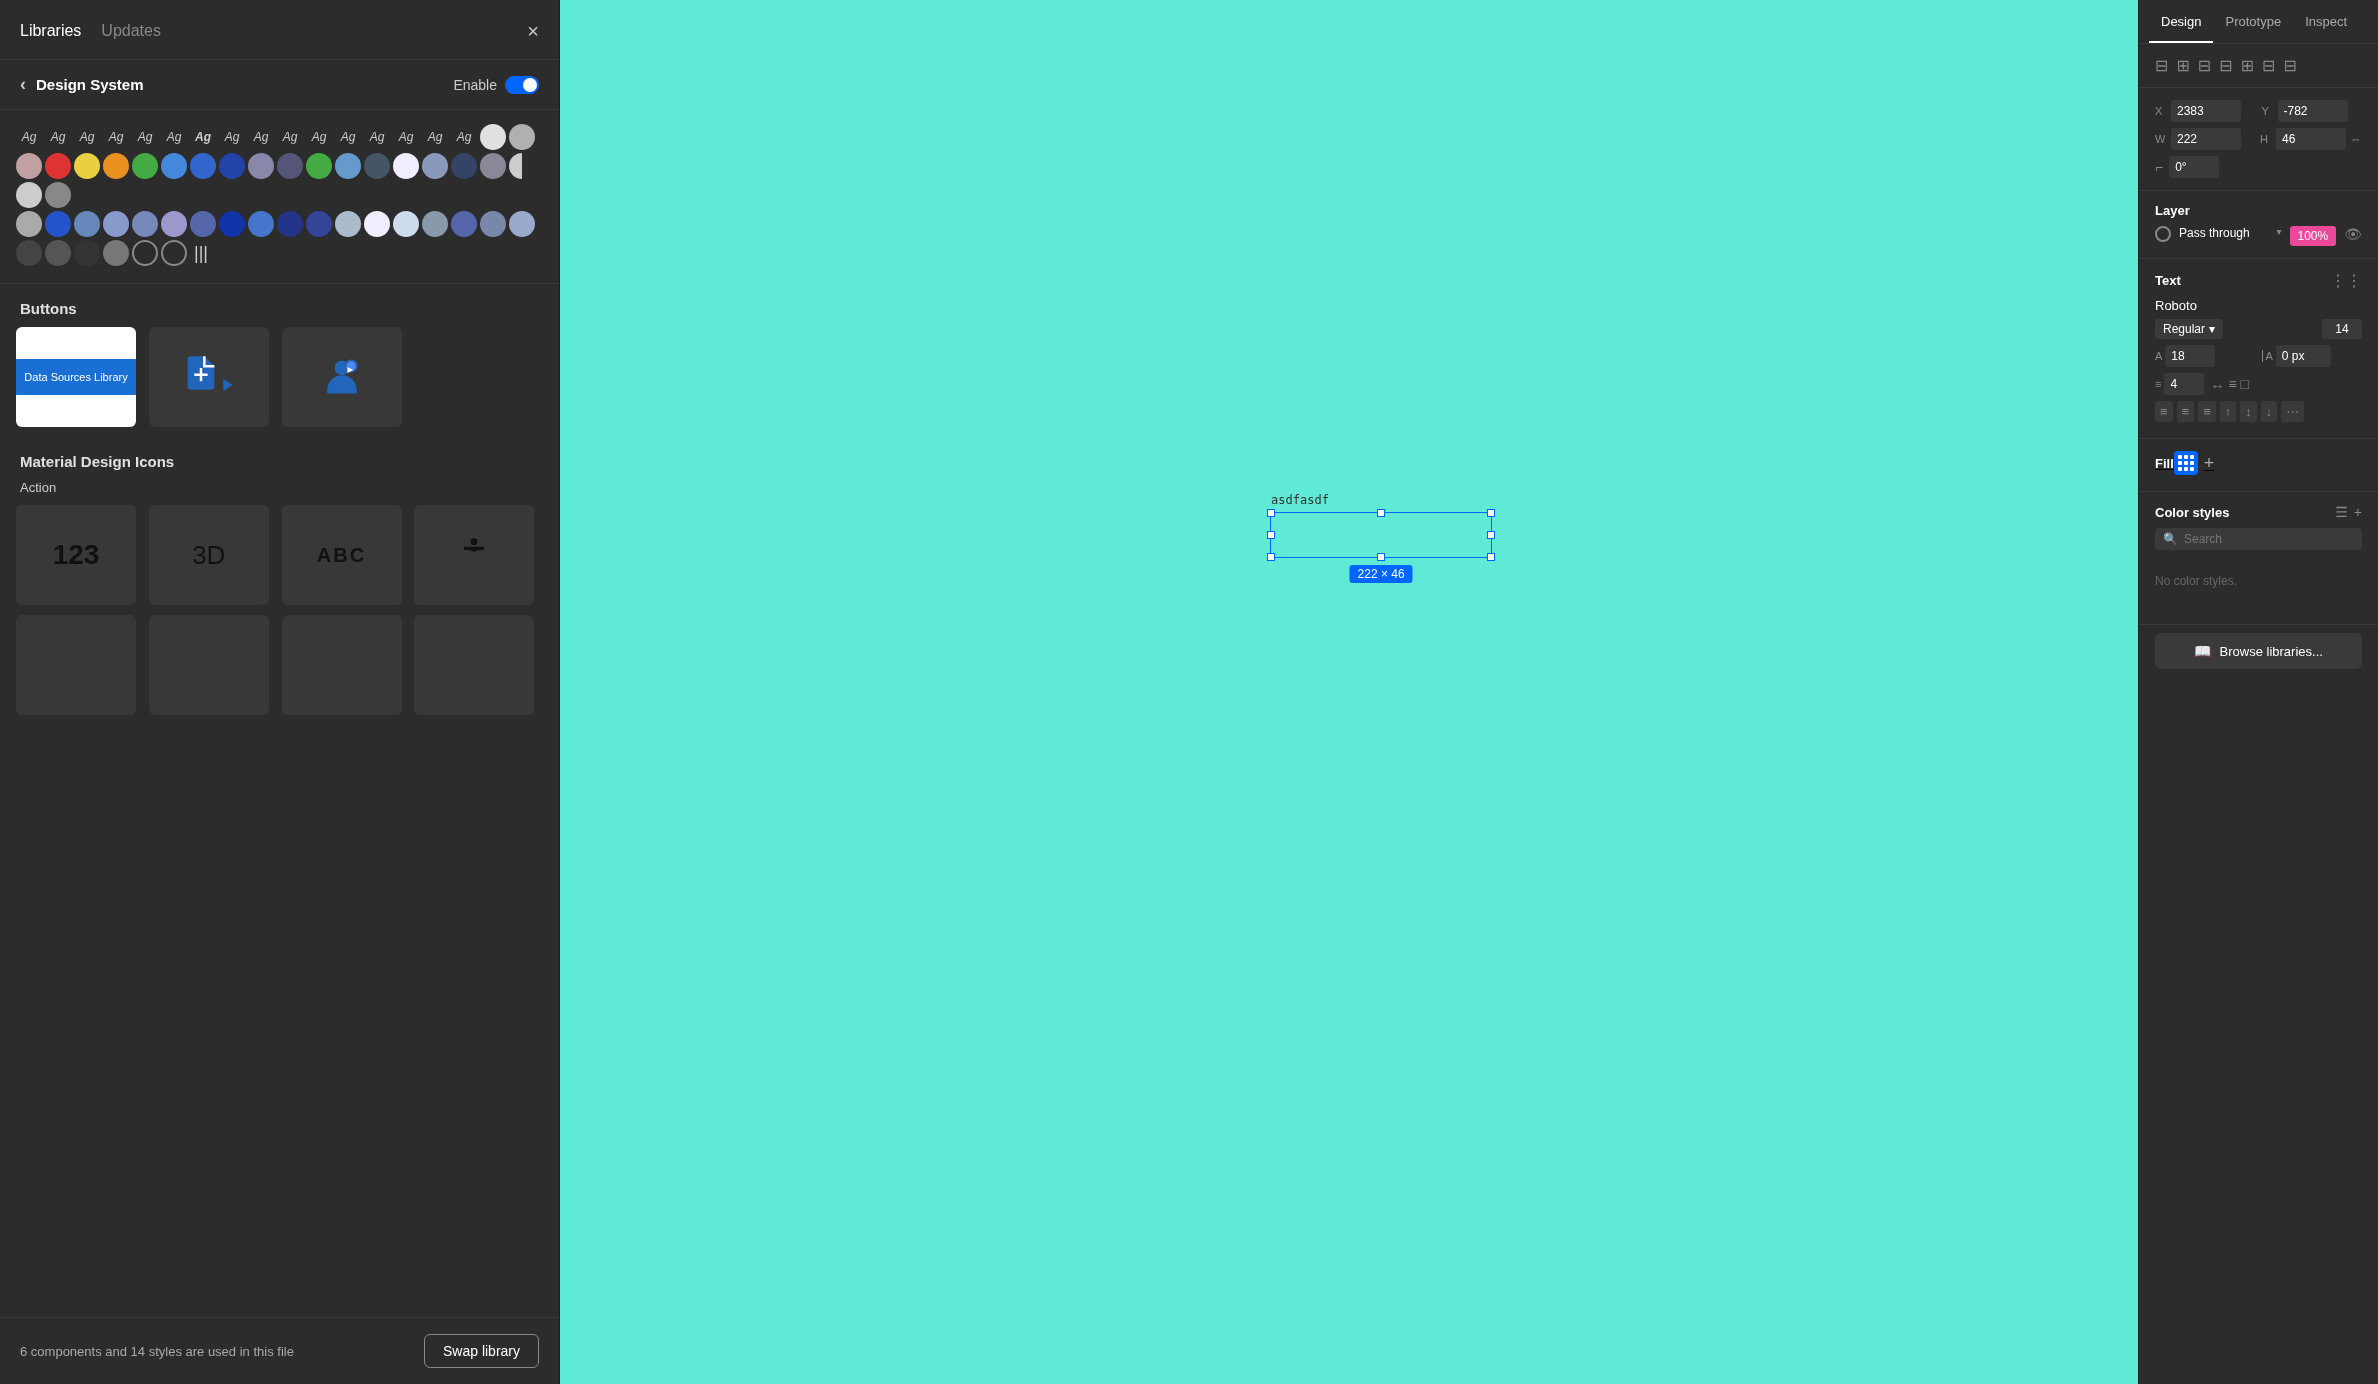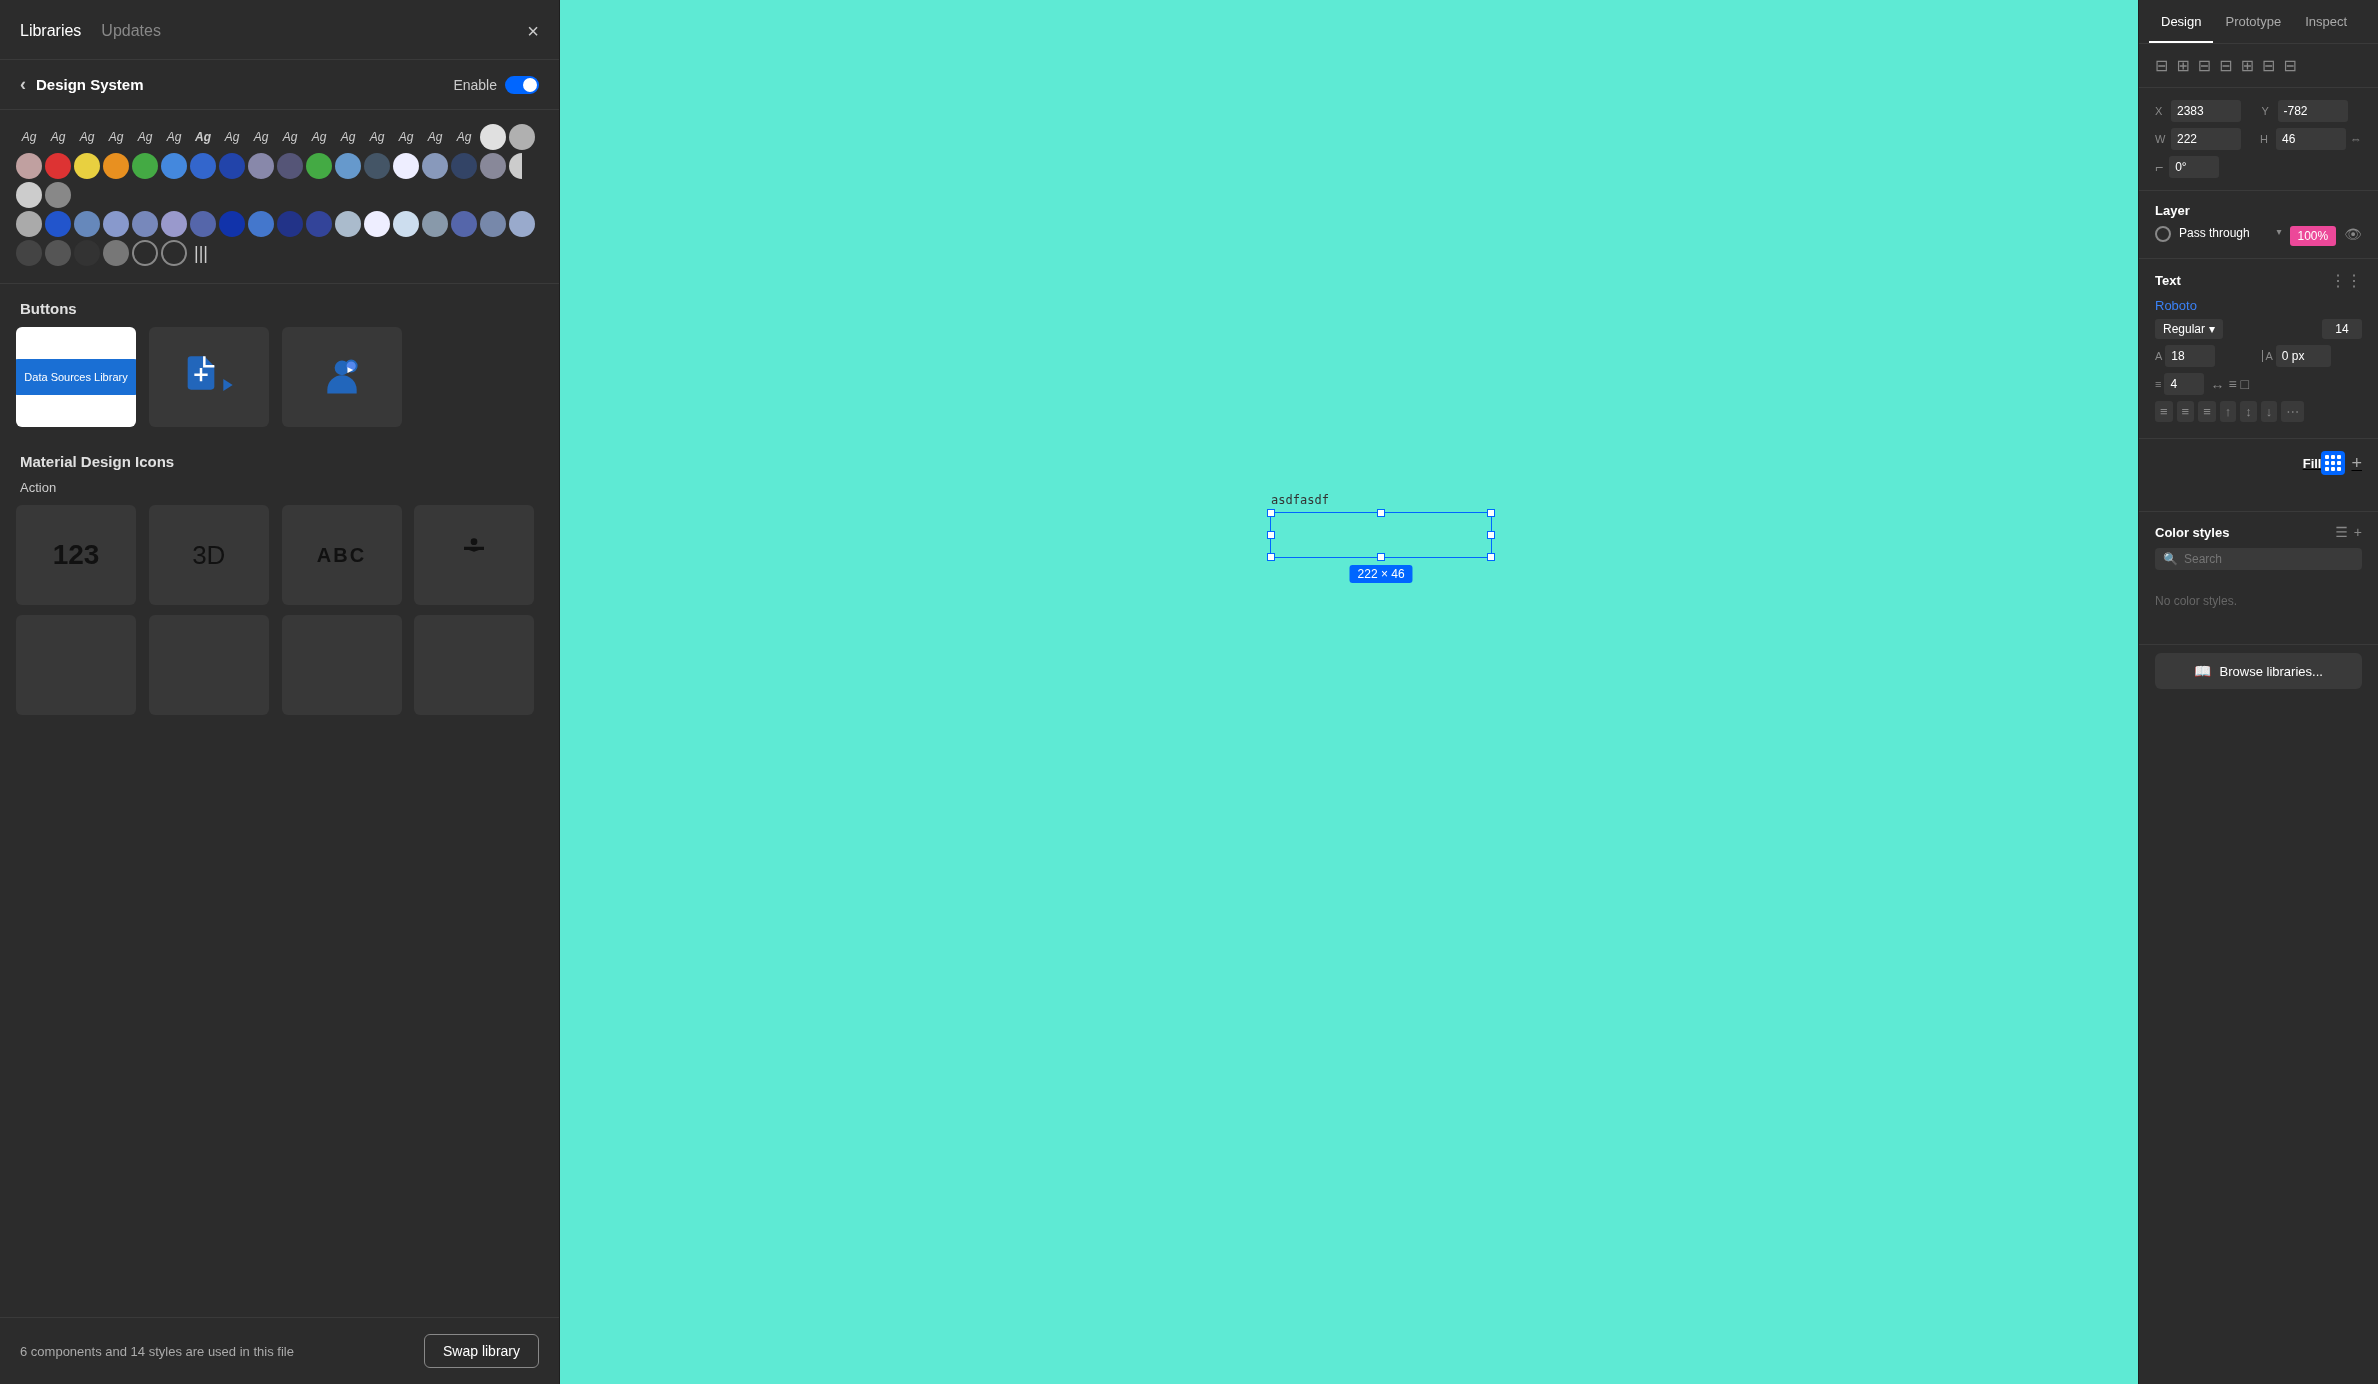--- a/index.html
+++ b/index.html
@@ -396,21 +396,21 @@
     }
 
     .eye-icon {
       color: #888;
       font-size: 14px;
       cursor: pointer;
     }
 
     
     .font-name {
-      color: #3b82f6;
+      color: #ffffff;
       font-size: 13px;
       margin-bottom: 6px;
     }
 
     .font-row {
       display: flex;
       align-items: flex-end;
       justify-content: space-between;
       margin-bottom: 6px;
     }
@@ -433,22 +433,22 @@
       padding: 3px 8px;
       border-radius: 3px;
       min-width: 40px;
       text-align: center;
     }
 
     
     .fill-header {
       display: flex;
       align-items: center;
-      justify-content: flex-end;
-      margin-bottom: 24px;
+      justify-content: flex-start;
+      margin-bottom: 4px;
       text-decoration: underline;
     }
 
     .fill-title {
       color: white;
       font-size: 13px;
       font-weight: 600;
     }
 
     .fill-controls {

